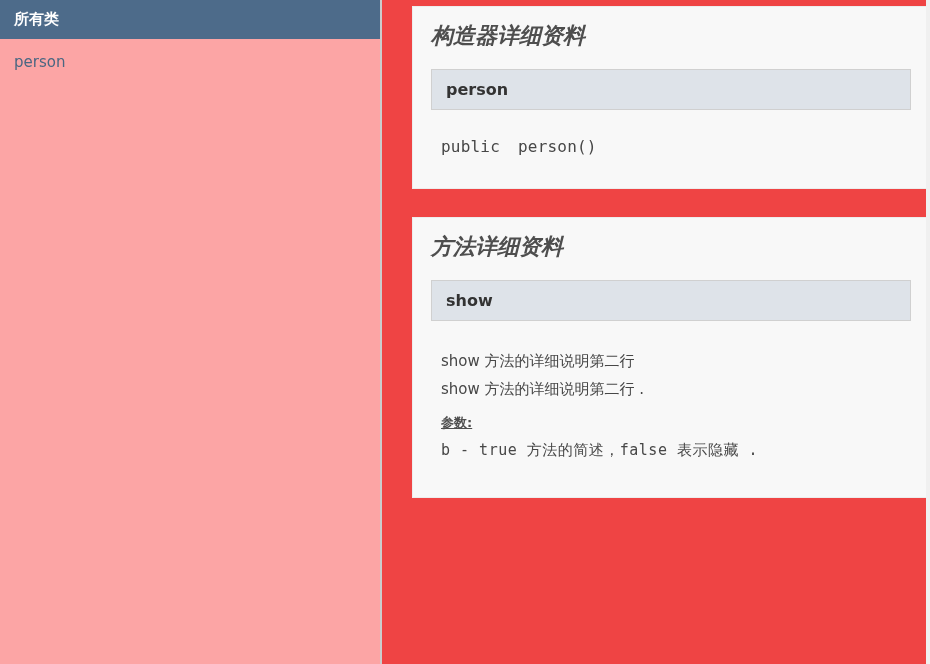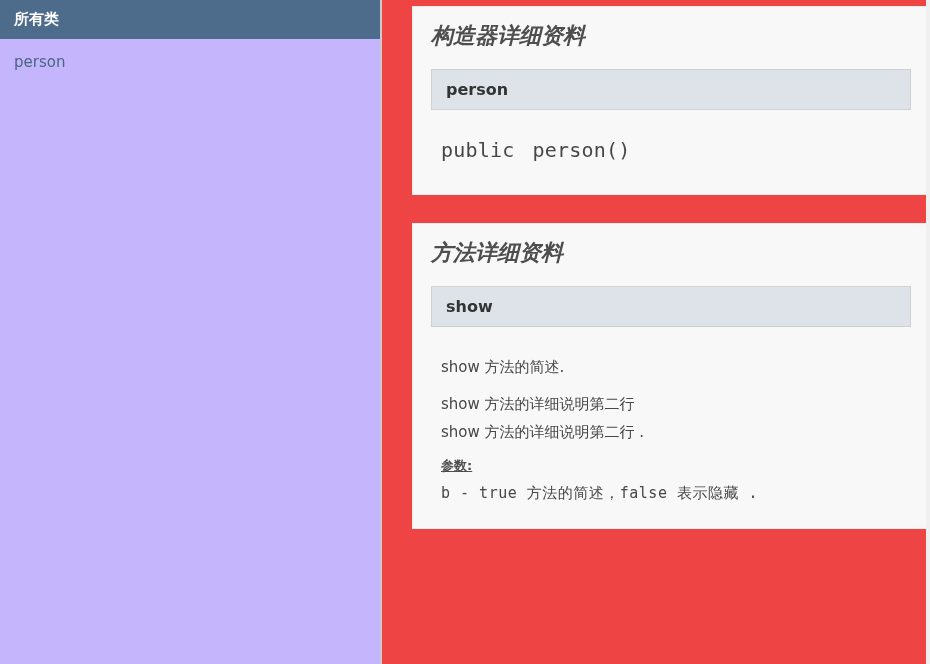--- a/index.html
+++ b/index.html
@@ -10,21 +10,21 @@
       background: #fff;
       width: 930px;
       height: 664px;
       overflow: hidden;
       display: flex;
     }
     .left-frame {
       width: 382px;
       flex: 0 0 382px;
       border-right: 2px solid #ccc;
-      background: #c4b5fd;
+      background: #fca5a5;
     }
     .left-header {
       background: #4D6B8A;
       color: #fff;
       font-weight: bold;
       font-size: 15px;
       padding: 10px 14px;
     }
     .class-list {
       padding: 14px;
@@ -51,41 +51,41 @@
       background: #f0f0f0;
     }
     .detail-section {
       background: #f8f8f8;
       border: 1px solid #ededed;
       margin: 6px 0 28px 0;
       padding: 14px 18px 18px 18px;
     }
     .detail-section.last {
       margin-bottom: 8px;
-      padding-bottom: 20px;
+      padding-bottom: 32px;
     }
     .section-heading {
       color: #4E4E4E;
       font-style: italic;
       font-size: 22px;
       font-weight: bold;
       margin-bottom: 18px;
     }
     .member-head {
       background: #dee3e9;
       border: 1px solid #d0d0d0;
       padding: 10px 14px;
       font-weight: bold;
       font-size: 16px;
       color: #333;
       margin-bottom: 18px;
     }
     .signature {
       font-family: "DejaVu Sans Mono", Consolas, Menlo, monospace;
-      font-size: 20px;
+      font-size: 16px;
       font-weight: 300;
       color: #474747;
       padding: 6px 10px 10px 10px;
       line-height: 1.6;
       letter-spacing: 0.2px;
     }
     .signature .sp { display: inline-block; width: 18px; }
     .desc-block {
       padding: 8px 10px 0 10px;
       font-size: 15px;
@@ -124,23 +124,20 @@
     <div class="member-head">person</div>
     <div class="signature">
       <span>public</span><span class="sp"></span><span>person()</span>
     </div>
   </div>
 
   <div class="detail-section last">
     <div class="section-heading">方法详细资料</div>
     <div class="member-head">show</div>
     <div class="desc-block">
-      <span>show</span><span> 方法的简述.</span>
-    </div>
-    <div class="desc-block">
       <span>show</span><span> 方法的详细说明第二行</span><br>
       <span>show</span><span> 方法的详细说明第二行 .</span>
     </div>
     <div class="param-label">参数:</div>
     <div class="param-line mono">b - true 方法的简述，false 表示隐藏 .</div>
   </div>
 
   <div class="right-scroll"></div>
 </div>
 

